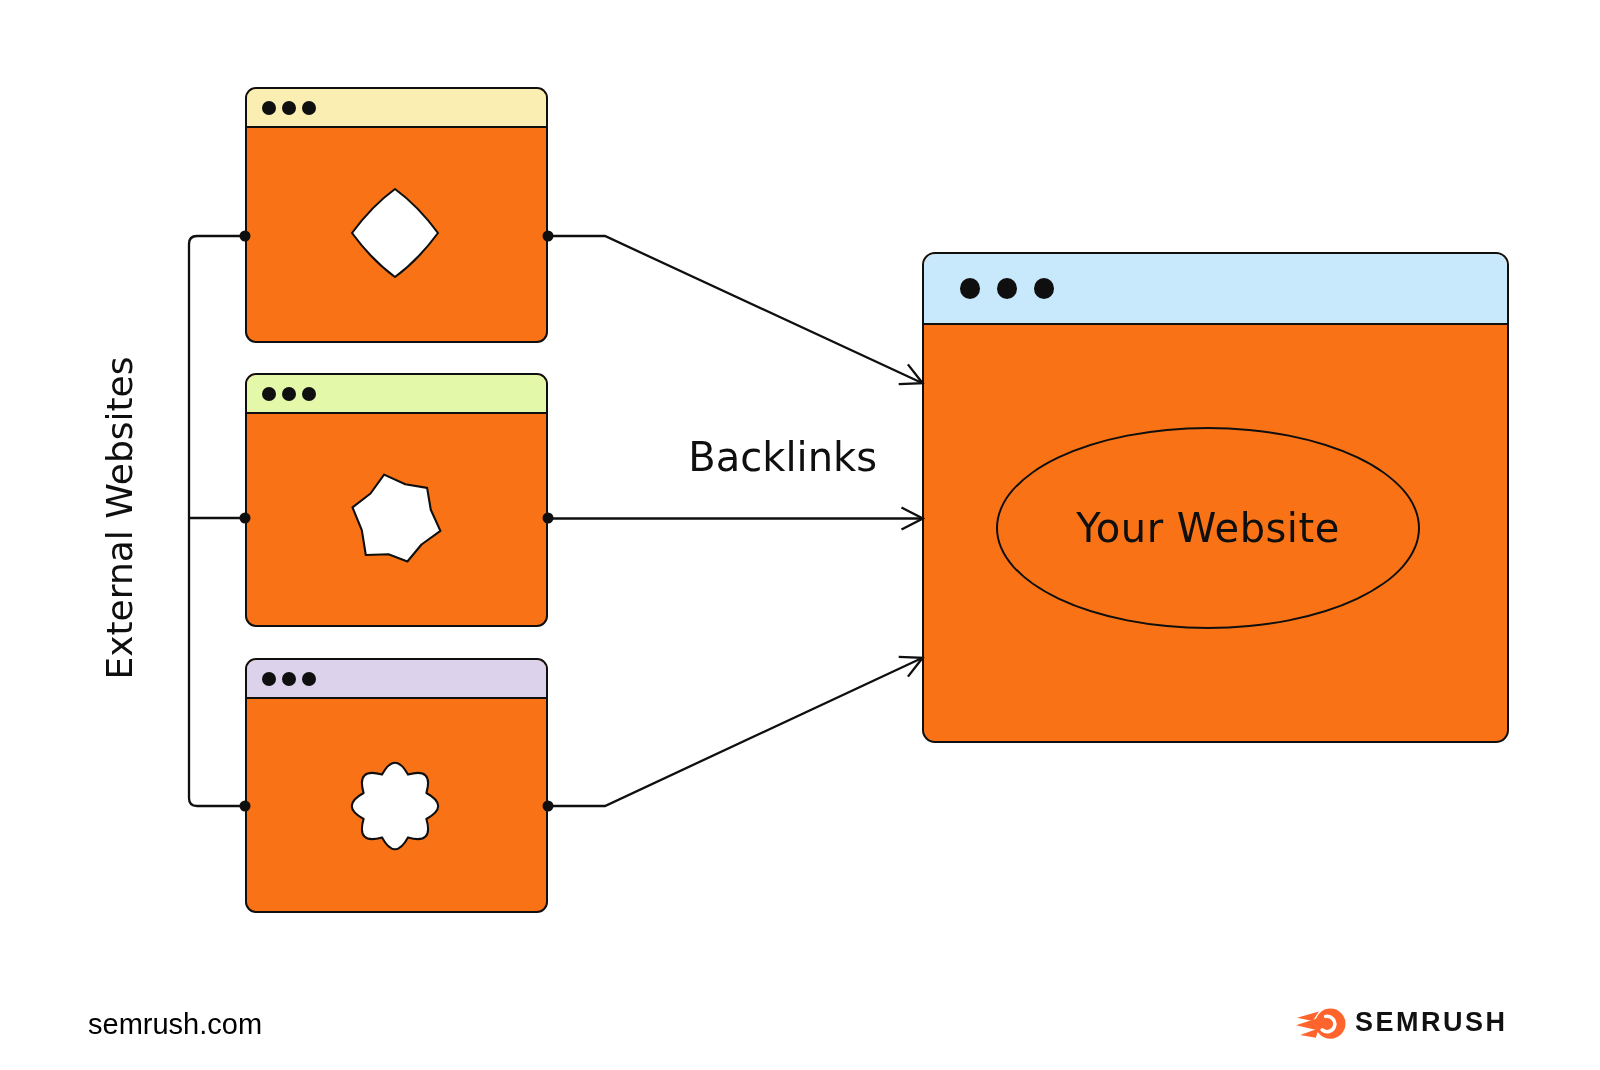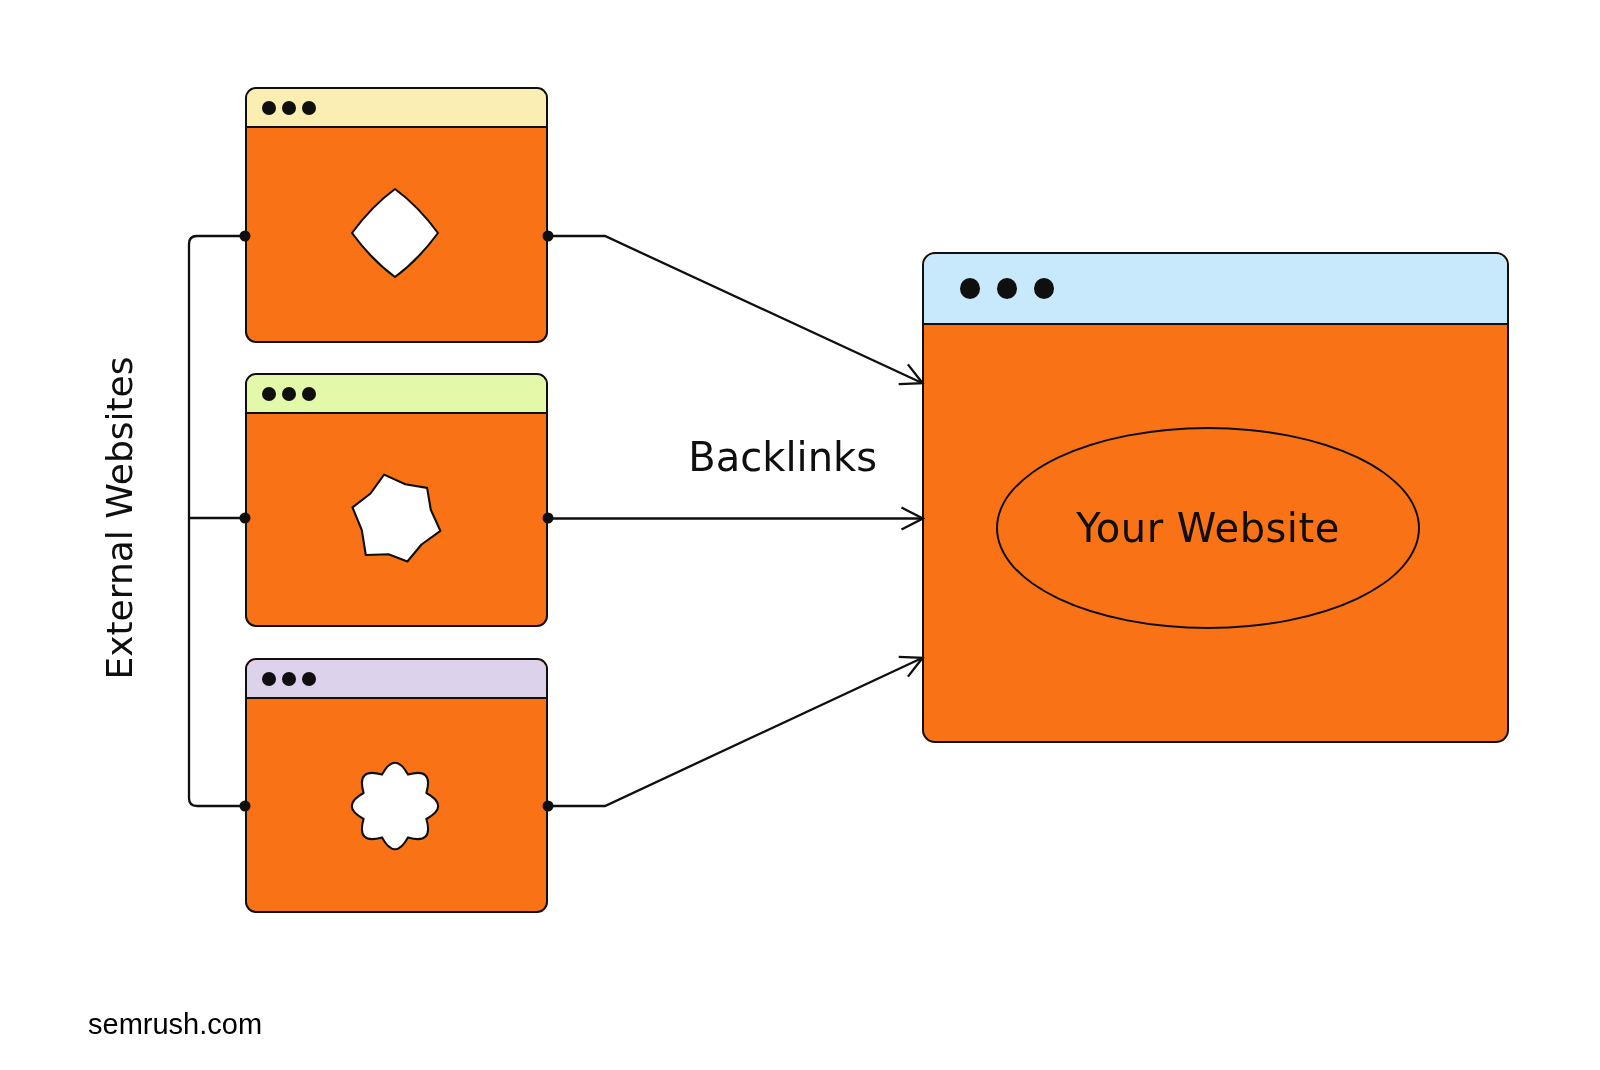--- a/index.html
+++ b/index.html
@@ -121,14 +121,24 @@
         <circle cx="548" cy="806" r="5.5"></circle>
     </g>
 
     <path d="M395 189 C410 200 427 218 438 233 C427 248 410 266 395 277 C380 266 363 248 352 233 C363 218 380 200 395 189 Z" fill="#fff" stroke="#0f0f0f" stroke-width="2.1" stroke-linejoin="round"></path>
     <path d="M440.4 530.9 L421.5 544.5 L407.4 561.5 L388.5 554.2 L365.8 555 L361.8 530.1 L352.5 507.4 L370.5 493.5 L384.1 474.6 L405.3 484.2 L427.1 487.9 L430.8 509.7 Z" fill="#fff" stroke="#0f0f0f" stroke-width="2.1" stroke-linejoin="round"></path>
     <path d="M426.4 819 Q433.9 844.9 408 837.4 Q395 861 382 837.4 Q356.1 844.9 363.6 819 Q340 806 363.6 793 Q356.1 767.1 382 774.6 Q395 751 408 774.6 Q433.9 767.1 426.4 793 Q450 806 426.4 819 Z" fill="#fff" stroke="#0f0f0f" stroke-width="2.1" stroke-linejoin="round"></path>
   </svg>
 
   <div class="source">semrush.com</div>
 
+  <div class="brand">
+    <svg width="50" height="38" viewBox="0 0 48 36" style="color: rgb(255, 100, 45);">
+      <path d="M1 14 L22 8 L16 17 Z" fill="currentColor"></path>
+      <path d="M0 21 L25 13 L25 27 Z" fill="currentColor"></path>
+      <path d="M4 30.5 L22 24 L19 33 Z" fill="currentColor"></path>
+      <circle cx="33" cy="19.5" r="14.5" fill="currentColor"></circle>
+      <path d="M28.5 12.6 A7.4 7.4 0 1 1 25.2 25.6" fill="none" stroke="#ffffff" stroke-width="3.4" stroke-linecap="round"></path>
+    </svg>
+    <span class="brand-name">SEMRUSH</span>
+  </div>
 
 </div>
 
 </body></html>

